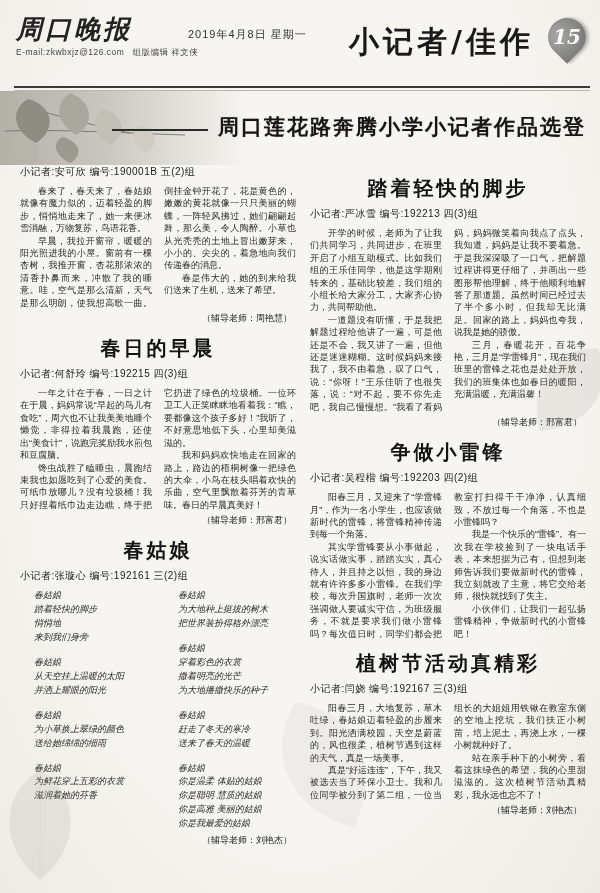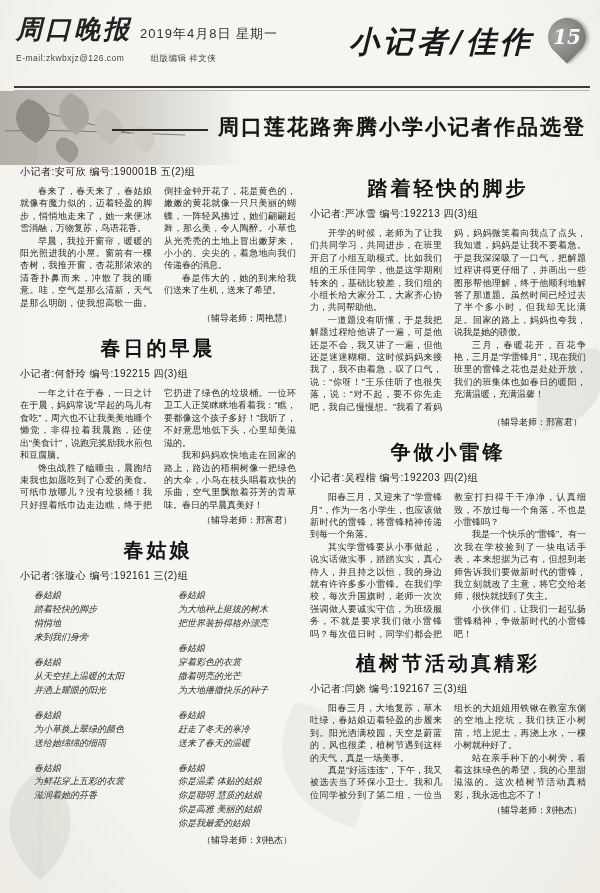--- a/index.html
+++ b/index.html
@@ -5,24 +5,24 @@
   html,body{margin:0;padding:0;background:#cfcdc8;}
   .page{position:relative;width:600px;height:893px;margin:0 auto;overflow:hidden;
         background:radial-gradient(ellipse at 50% 40%, #f6f5f1 60%, #edebe4 100%);
         color:#1d1d1d;font-family:"Liberation Sans","DejaVu Sans",sans-serif;}
   
   .masthead{position:relative;height:86px;padding:10px 11px 0 16px;box-sizing:border-box;}
   .mast-left{position:absolute;left:16px;top:12px;}
   .logo-row{display:flex;align-items:baseline;gap:8px;}
   .paper-name{font-family:"DejaVu Serif","Liberation Serif",serif;font-style:italic;font-weight:bold;
               font-size:26px;letter-spacing:3px;color:#222;}
-  .date-line{font-size:13px;color:#333;letter-spacing:1px;}
-  .mast-sub{margin-top:6px;font-size:8.5px;color:#444;display:flex;gap:26px;letter-spacing:.5px;}
+  .date-line{font-size:11px;color:#333;letter-spacing:1px;margin-left:48px;}
+  .mast-sub{font-size:8.5px;color:#444;display:flex;gap:8px;letter-spacing:.5px;}
   .section-title{position:absolute;right:66px;top:22px;font-family:"DejaVu Serif","Liberation Serif",serif;
-                 font-style:italic;font-weight:bold;font-size:30px;letter-spacing:4px;color:#1a1a1a;}
+                 font-weight:bold;font-size:30px;letter-spacing:4px;color:#1a1a1a;}
   .page-badge{position:absolute;right:14px;top:18px;width:38px;height:38px;
               background:radial-gradient(circle at 35% 30%, #a7a7a5, #6e6e6c);
               border-radius:50% 50% 50% 0;transform:rotate(-45deg);
               box-shadow:2px 2px 3px rgba(0,0,0,.25);display:flex;align-items:center;justify-content:center;}
   .page-badge span{transform:rotate(45deg);color:#fbfbf9;font-family:"DejaVu Serif",serif;
                    font-style:italic;font-size:20px;font-weight:bold;}
   .rule{margin:0 10px 0 14px;border-top:2px solid #3a3a38;}
   .rule2{margin:2px 10px 0 14px;border-top:1px solid #b9b7b0;}
   
   .banner{position:relative;height:62px;margin:6px 10px 0 0;}

